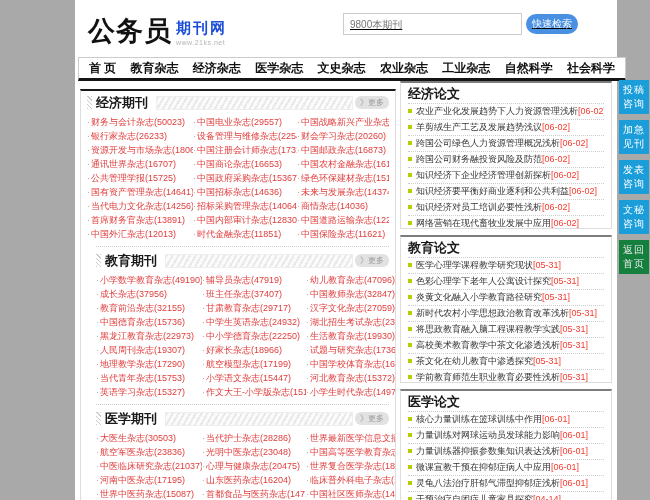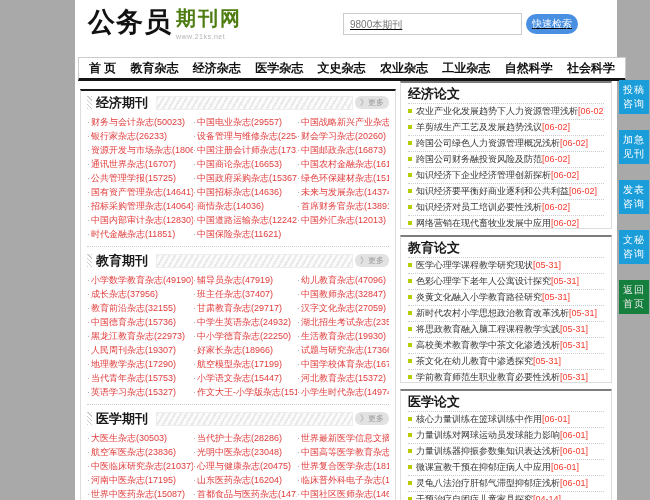--- a/index.html
+++ b/index.html
@@ -4,44 +4,44 @@
 <style>
   html,body{margin:0;padding:0}
   body{
     width:650px;height:500px;overflow:hidden;position:relative;
     background:#a9a9a9;
     font-family:"Liberation Sans","DejaVu Sans",sans-serif;
   }
   .page{position:absolute;left:75px;top:0;width:542px;height:500px;background:#fff;}
   
   .hdr{position:relative;height:57px;background:#fff;}
-  .logo{position:absolute;left:13px;top:3px;display:flex;align-items:center;}
+  .logo{position:absolute;left:13px;top:16px;display:flex;align-items:flex-end;}
   .logo-main{font-size:27px;font-weight:bold;color:#111;letter-spacing:1px;line-height:30px;}
   .logo-sub-wrap{margin-left:4px;margin-top:2px;}
-  .logo-sub{font-size:20px;font-weight:bold;color:#4d7c0f;letter-spacing:2px;display:block;}
+  .logo-sub{font-size:15px;font-weight:bold;color:#1d4ed8;letter-spacing:2px;display:block;}
   .logo-url{font-size:7px;color:#b5b5b5;display:block;margin-top:1px;letter-spacing:.5px;}
   .search{position:absolute;left:268px;top:13px;display:flex;align-items:center;text-decoration:underline;}
   .search input{width:165px;height:20px;border:1px solid #ccc;font-size:10px;color:#666;padding:0 6px;outline:none;}
   .search button{width:52px;height:20px;margin-left:4px;background:#4a90e2;color:#fff;border:none;font-size:10px;border-radius:10px;cursor:pointer;}
   
   .nav{
     position:absolute;left:3px;top:57px;width:534px;height:20px;
     border:1px solid #ccc;border-bottom:3px solid #141414;background:#fff;
     display:flex;justify-content:space-between;align-items:center;padding:0 6px;
   }
   .nav-item{font-size:12px;font-weight:bold;color:#111;text-decoration:none;padding:0 4px;white-space:nowrap;cursor:pointer;font-family:Liberation Serif, serif;}
   
   .main{position:absolute;left:0;top:81px;width:542px;height:419px;}
   .jbox{
     position:absolute;left:5px;top:8px;width:316px;height:419px;box-sizing:border-box;
     background:#fff;border:1px solid #ddd;border-top:2px solid #1a1a1a;
     padding:0 6px;overflow:hidden;
   }
   .jsec{margin-top:3px;}
-  .jsec.sep{border-top:1px dotted #ccc;padding-top:3px;margin-top:5px;}
+  .jsec.sep{border-top:1px dotted #ccc;padding-top:3px;margin-top:5px;margin-left:9px;}
   .sec-head{display:flex;align-items:center;height:17px;margin:2px 0 4px 0;}
   .sec-marker{width:5px;height:13px;margin-right:4px;
     background:repeating-linear-gradient(45deg,#ccc 0,#ccc 1px,transparent 1px,transparent 3px);}
   .sec-title{font-size:13px;font-weight:bold;color:#1a1a1a;margin-right:8px;white-space:nowrap;}
   .sec-band{flex:1;height:12px;border:1px solid #eee;
     background:repeating-linear-gradient(120deg,#e9e9e9 0,#e9e9e9 2px,#fbfbfb 2px,#fbfbfb 5px);}
   .sec-more{width:34px;height:13px;margin-left:2px;background:#e2e2e2;color:#999;
     font-size:8px;line-height:13px;text-align:center;text-decoration:none;flex-shrink:0;cursor:pointer;border-radius:6px;}
   .jlist{display:grid;grid-template-columns:106px 104px 92px;column-gap:0;}
   .jlink{font-size:9px;line-height:14px;color:#e13c3c;text-decoration:none;white-space:nowrap;overflow:hidden;cursor:pointer;}
@@ -51,21 +51,21 @@
   .pbox{box-sizing:border-box;width:212px;background:#fff;border:1px solid #ddd;border-top:2px solid #7d7d7d;
     padding:0 7px;margin-bottom:6px;overflow:hidden;}
   .pbox .ptitle{font-size:13px;font-weight:bold;color:#1a1a1a;height:20px;line-height:22px;border-bottom:1px dotted #ccc;}
   .pitem{display:block;height:15px;line-height:15px;border-bottom:1px dotted #ccc;font-size:9px;color:#333;
     text-decoration:none;white-space:nowrap;overflow:hidden;cursor:pointer;}
   .pitem:last-child{border-bottom:none;}
   .pbullet{display:inline-block;width:4px;height:4px;background:#b8cc00;margin:0 4px 1px 0;vertical-align:middle;}
   .pdate{color:#f43b2e;}
   
   .sidebtns{position:absolute;left:619px;top:80px;width:30px;}
-  .sbtn{width:30px;height:34px;margin-bottom:16px;background:#1a9dd9;color:#fff;font-size:10px;line-height:14px;
+  .sbtn{width:30px;height:34px;margin-bottom:6px;background:#1a9dd9;color:#fff;font-size:10px;line-height:14px;
     text-align:center;box-sizing:border-box;padding:3px 4px 0 4px;word-break:break-all;cursor:pointer;letter-spacing:1px;}
   .sbtn.disabled{background:#15803d;color:#e9e9e9;}
 </style>
 </head>
 <body>
 
 <div class="page">
 
   <div class="hdr">
     <div class="logo">
@@ -114,20 +114,21 @@
             <a class="jlink">中国邮政杂志(16873)</a>
             <a class="jlink">通讯世界杂志(16707)</a>
             <a class="jlink">中国商论杂志(16653)</a>
             <a class="jlink">中国农村金融杂志(16149)</a>
             <a class="jlink">公共管理学报(15725)</a>
             <a class="jlink">中国政府采购杂志(15367)</a>
             <a class="jlink">绿色环保建材杂志(15192)</a>
             <a class="jlink">国有资产管理杂志(14641)</a>
             <a class="jlink">中国招标杂志(14636)</a>
             <a class="jlink">未来与发展杂志(14374)</a>
+            <a class="jlink">当代电力文化杂志(14256)</a>
             <a class="jlink">招标采购管理杂志(14064)</a>
             <a class="jlink">商情杂志(14036)</a>
             <a class="jlink">首席财务官杂志(13891)</a>
             <a class="jlink">中国内部审计杂志(12830)</a>
             <a class="jlink">中国道路运输杂志(12242)</a>
             <a class="jlink">中国外汇杂志(12013)</a>
             <a class="jlink">时代金融杂志(11851)</a>
             <a class="jlink">中国保险杂志(11621)</a>
           </div>
         </div>

